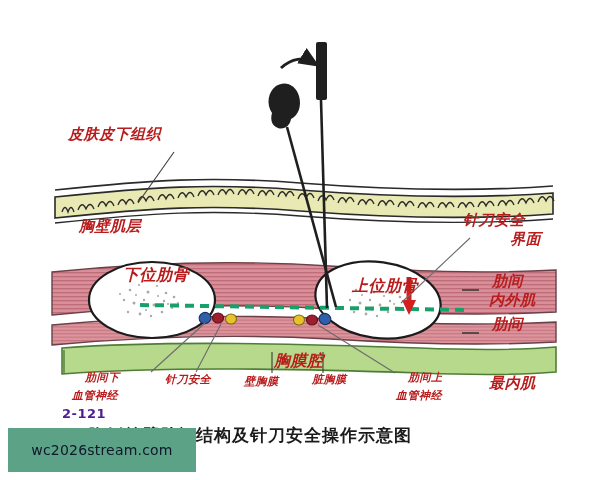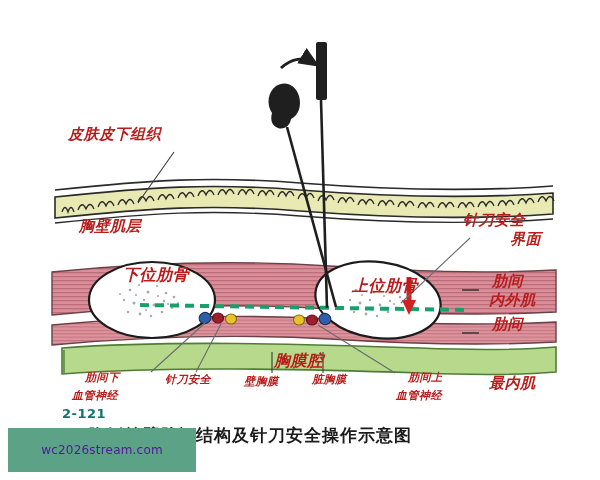--- a/index.html
+++ b/index.html
@@ -42,21 +42,21 @@
   .lbl-pleura-cavity {
     font-size: 16px;
     font-weight: 700;
     letter-spacing: 0.5px;
   }
   .fig-number {
     position: absolute;
     font-family: "DejaVu Sans", "Liberation Sans", sans-serif;
     font-size: 13px;
     font-weight: 700;
-    color: #0f766e;
+    color: #4c1d95;
     letter-spacing: 0.5px;
   }
   .fig-caption {
     position: absolute;
     font-family: "DejaVu Sans", "Liberation Sans", sans-serif;
     font-size: 17px;
     font-weight: 700;
     color: #1b1b1b;
     white-space: pre;
     letter-spacing: 1px;
@@ -66,23 +66,23 @@
     left: 8px;
     top: 428px;
     width: 188px;
     height: 44px;
     background: #5ba287;
     display: flex;
     align-items: center;
     justify-content: center;
   }
   #watermark .wm-text {
-    color: #4c1d95;
-    font-family: "DejaVu Sans", "Liberation Sans", sans-serif;
-    font-size: 12px;
+    color: #0f172a;
+    font-family: "DejaVu Sans", "Liberation Sans", sans-serif;
+    font-size: 14px;
     letter-spacing: 0.2px;
     white-space: pre;
   }
 </style>
 </head>
 <body>
 
 <div id="page">
 
   <svg id="figure-svg" viewBox="0 0 600 480">

